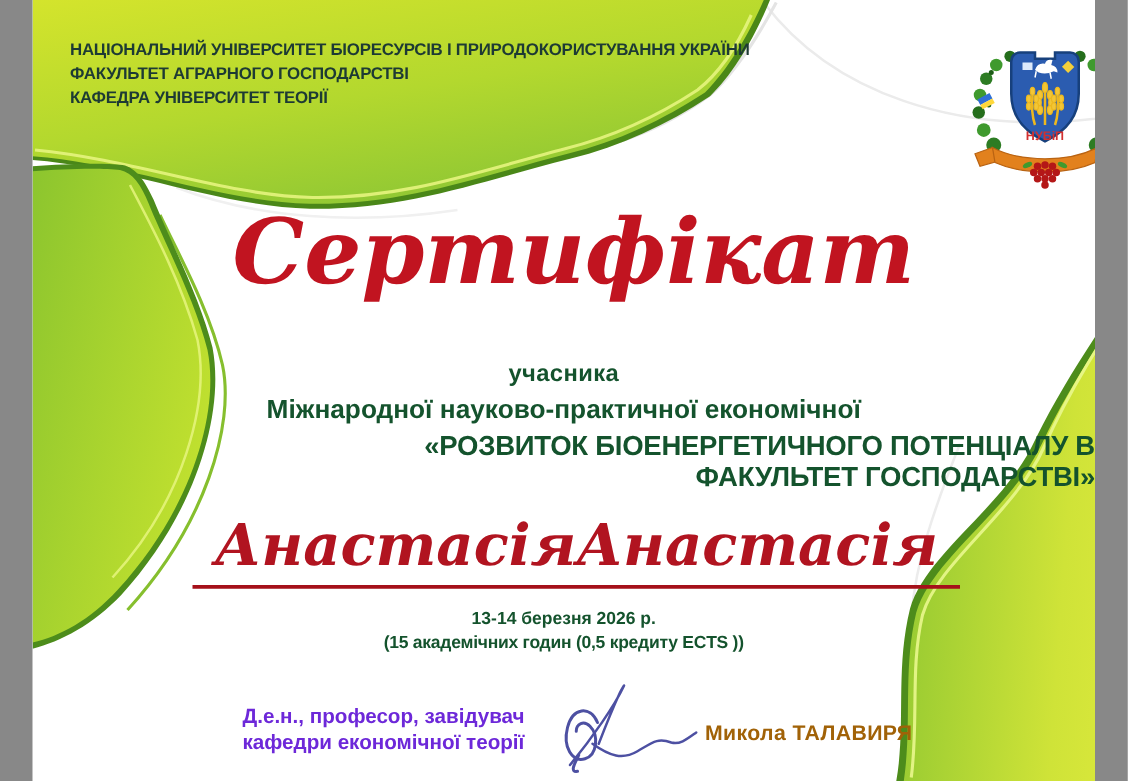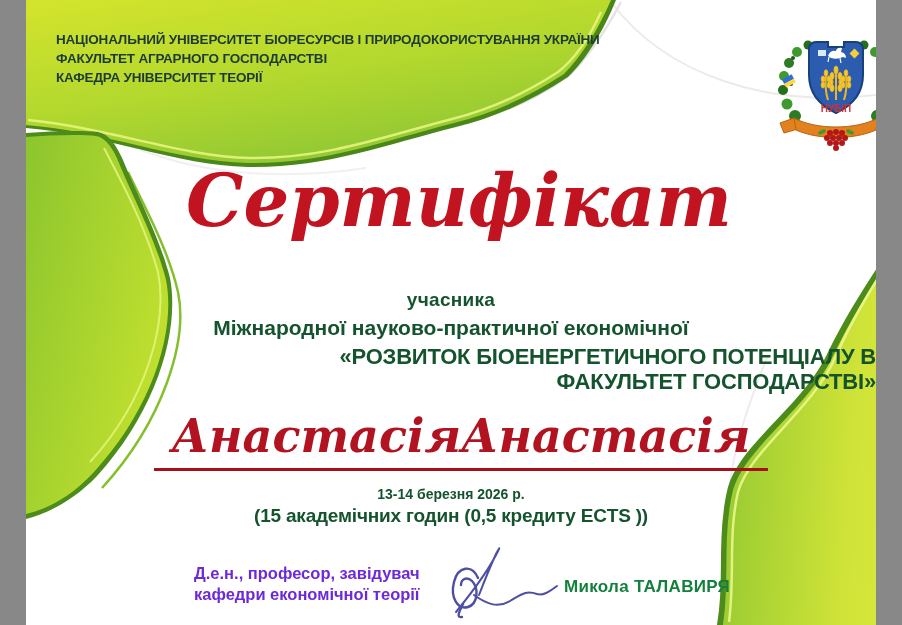--- a/index.html
+++ b/index.html
@@ -24,23 +24,23 @@
   .confkind{top:316px;font-size:21px;}
   .conftitle{top:344px;font-size:22px;line-height:25px;letter-spacing:-0.2px;text-align:right;}
   .namewrap{left:0;right:0;top:410px;text-align:center;transform:translateX(10px);}
   .name{
     display:inline-flex;padding:0 18px 6px 18px;
     border-bottom:3px solid #a5101a;
     font-family:"DejaVu Serif",serif;font-style:italic;font-weight:bold;
     font-size:46px;color:#b11420;line-height:52px;
   }
   .dateline{top:486px;font-size:14px;}
-  .creditline{top:505px;font-size:19px;letter-spacing:-0.2px;}
+  .creditline{top:505px;font-size:14px;letter-spacing:-0.2px;}
   .signerpos{left:168px;top:563px;color:#6d28d9;font-weight:bold;font-size:16.5px;line-height:21px;}
-  .signername{left:538px;top:577px;color:#15803d;font-weight:bold;font-size:17px;letter-spacing:.3px;}
+  .signername{left:538px;top:577px;color:#a16207;font-weight:bold;font-size:17px;letter-spacing:.3px;}
   .emblem{left:742px;top:26px;}
   .sig{left:412px;top:538px;}
 </style>
 </head>
 <body>
 
 <div class="page">
 
   <svg class="bg" viewBox="0 0 902 625" aria-hidden="true">
     <defs>

